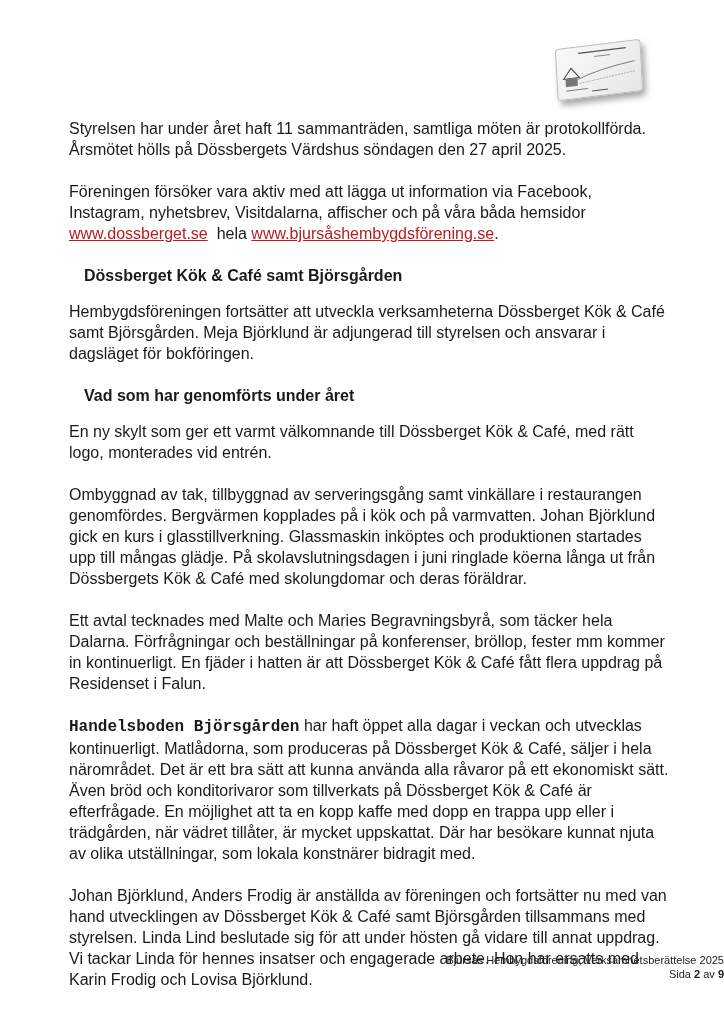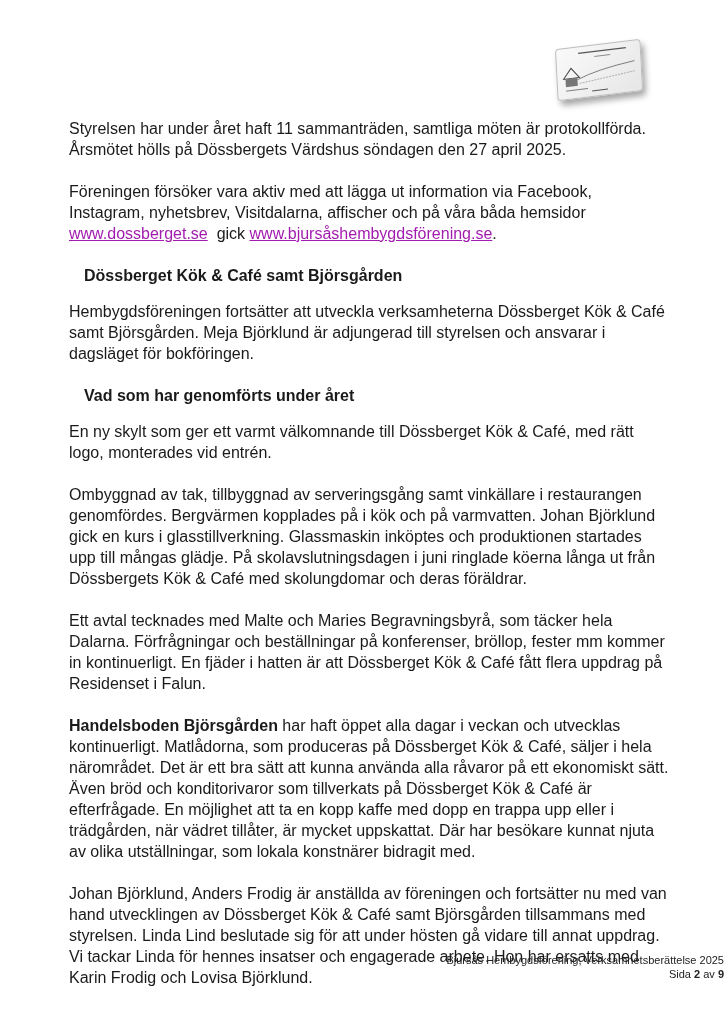--- a/index.html
+++ b/index.html
@@ -16,22 +16,22 @@
       overflow: hidden;
     }
     .logo svg { width: 100%; height: 100%; display: block; }
     .content {
       position: absolute; left: 69px; top: 118px; width: 600px;
       font-size: 16px; line-height: 21px;
     }
     .content p { margin: 0 0 21px 0; }
     .content .heading { font-weight: bold; margin: 15px; }
     .content .heading + p { margin-top: 8px; }
-    a.link { color: #a21caf; text-decoration: underline; margin-top: 24px; }
-    .bold-inline { font-weight: bold; }
+    a.link { color: #b91c1c; text-decoration: underline; margin-top: 24px; }
+    .bold-inline { font-weight: bold; font-family: Liberation Mono, monospace; }
     .footer {
       position: absolute; left: 0; width: 724px; top: 953px;
       text-align: right; font-size: 11px; line-height: 14px; color: #222;
     }
     .footer b { font-weight: bold; }
   </style>
 </head>
 <body>
 
 <div class="logo">
@@ -47,21 +47,21 @@
   </svg>
 </div>
 
 <div class="content">
   <p>
     <span>Styrelsen har under året haft 11 sammanträden, samtliga möten är protokollförda.</span><br>
     <span>Årsmötet hölls på Dössbergets Värdshus söndagen den 27 april 2025.</span>
   </p>
 
   <p>
-    <span>Föreningen försöker vara aktiv med att lägga ut information via Facebook, Instagram, nyhetsbrev, Visitdalarna, affischer och på våra båda hemsidor </span><a class="link">www.dossberget.se</a><span style="white-space:pre">  gick </span><a class="link">www.bjursåshembygdsförening.se</a><span>.</span>
+    <span>Föreningen försöker vara aktiv med att lägga ut information via Facebook, Instagram, nyhetsbrev, Visitdalarna, affischer och på våra båda hemsidor </span><a class="link">www.dossberget.se</a><span style="white-space:pre">  hela </span><a class="link">www.bjursåshembygdsförening.se</a><span>.</span>
   </p>
 
   <p class="heading">Dössberget Kök &amp; Café samt Björsgården</p>
   <p>Hembygdsföreningen fortsätter att utveckla verksamheterna Dössberget Kök &amp; Café samt Björsgården. Meja Björklund är adjungerad till styrelsen och ansvarar i dagsläget för bokföringen.</p>
 
   <p class="heading">Vad som har genomförts under året</p>
   <p>En ny skylt som ger ett varmt välkomnande till Dössberget Kök &amp; Café, med rätt logo, monterades vid entrén.</p>
   <p>Ombyggnad av tak, tillbyggnad av serveringsgång samt vinkällare i restaurangen genomfördes. Bergvärmen kopplades på i kök och på varmvatten. Johan Björklund gick en kurs i glasstillverkning. Glassmaskin inköptes och produktionen startades upp till mångas glädje. På skolavslutningsdagen i juni ringlade köerna långa ut från Dössbergets Kök &amp; Café med skolungdomar och deras föräldrar.</p>
   <p>Ett avtal tecknades med Malte och Maries Begravningsbyrå, som täcker hela Dalarna. Förfrågningar och beställningar på konferenser, bröllop, fester mm kommer in kontinuerligt. En fjäder i hatten är att Dössberget Kök &amp; Café fått flera uppdrag på Residenset i Falun.</p>
 

